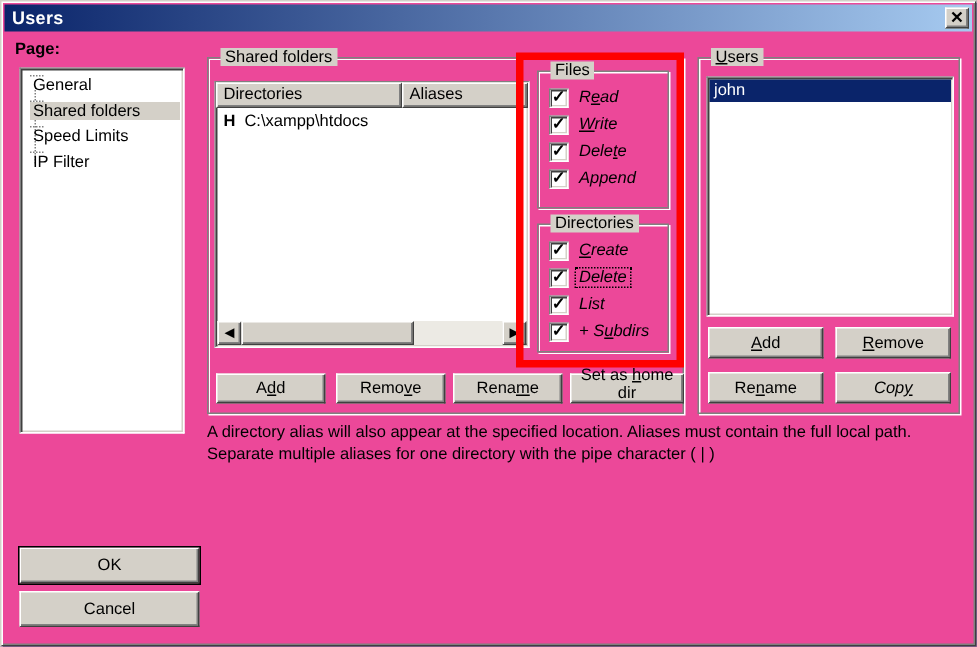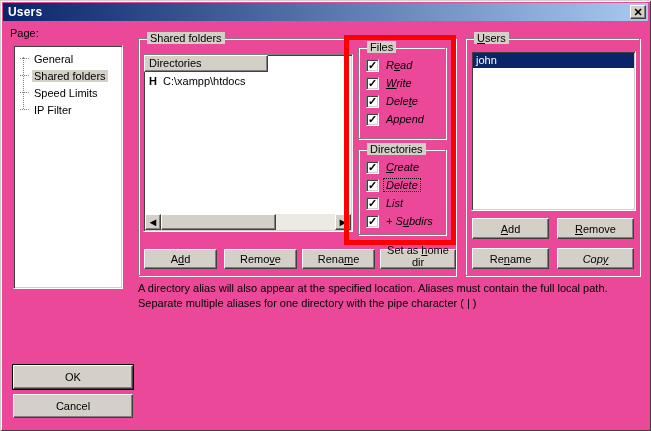--- a/index.html
+++ b/index.html
@@ -32,21 +32,21 @@
 
   .group { position:absolute; border:1px solid #808080;
     box-shadow: inset 1px 1px 0 #fff, 1px 1px 0 #fff; }
   .group-legend { position:absolute; top:-7px; left:8px; background:#d4d0c8; padding:0 3px; }
 
   .accel { text-decoration:underline; }
 
   
   .tree { position:absolute; left:13px; top:45px; width:110px; height:244px; padding:4px 2px; }
   .tree-rail { position:absolute; left:9px; top:11px; height:52px; border-left:1px dotted #808080; }
-  .tree-item { position:relative; height:17px; display:flex; align-items:center; padding-left:4px; }
+  .tree-item { position:relative; height:17px; display:flex; padding-left:4px;flex-direction:column; }
   .tree-connector { width:9px; height:1px; border-top:1px dotted #808080; margin-right:3px; }
   .tree-item .ti-label { padding:0 2px; white-space:nowrap; }
   .tree-item.selected .ti-label { background:#d4d0c8; }
 
   
   .listview { position:absolute; left:4px; top:15px; width:210px; height:178px; }
   .lv-header { display:flex; height:17px; }
   .lv-hcell { background:#d4d0c8; border:1px solid; border-color:#fff #404040 #404040 #fff;
     box-shadow: inset -1px -1px 0 #808080; padding:1px 0 0 4px; overflow:hidden; white-space:nowrap; }
   .lv-hcell.c1 { width:124px; } .lv-hcell.c2 { flex:1; }
@@ -89,21 +89,21 @@
 
 <div class="dialog">
 
   <div class="titlebar">
     <span class="title-text">Users</span>
     <span class="close-btn">
         <span>✕</span>
       </span>
   </div>
 
-  <span class="label" style="left:10px; top:27px;">Page:</span>
+  <span class="label" style="left:10px; top:27px;font-weight:bold;">Page:</span>
 
   <div class="tree sunken-white">
     <span class="tree-rail"></span>
     <div class="tree-item">
       <span class="tree-connector"></span>
       <span class="ti-label">General</span>
     </div>
     <div class="tree-item selected">
       <span class="tree-connector"></span>
       <span class="ti-label">Shared folders</span>
@@ -120,20 +120,21 @@
 
   <button class="btn default" style="left:13px; top:365px; width:120px; height:24px;">OK</button>
   <button class="btn" style="left:13px; top:394px; width:120px; height:24px;text-align:right;">Cancel</button>
 
   <div class="group" style="left:138px; top:38px; width:318px; height:238px;">
     <span class="group-legend">Shared folders</span>
 
     <div class="listview sunken-white">
       <div class="lv-header">
         <div class="lv-hcell c1">Directories</div>
+        <div class="lv-hcell c2">Aliases</div>
       </div>
       <div class="lv-row">
         <span class="home-flag">H</span>
         <span>C:\xampp\htdocs</span>
       </div>
       <div class="hscroll">
         <span class="sb-btn">
             <span>◄</span>
           </span>
         <span class="sb-thumb"></span>

